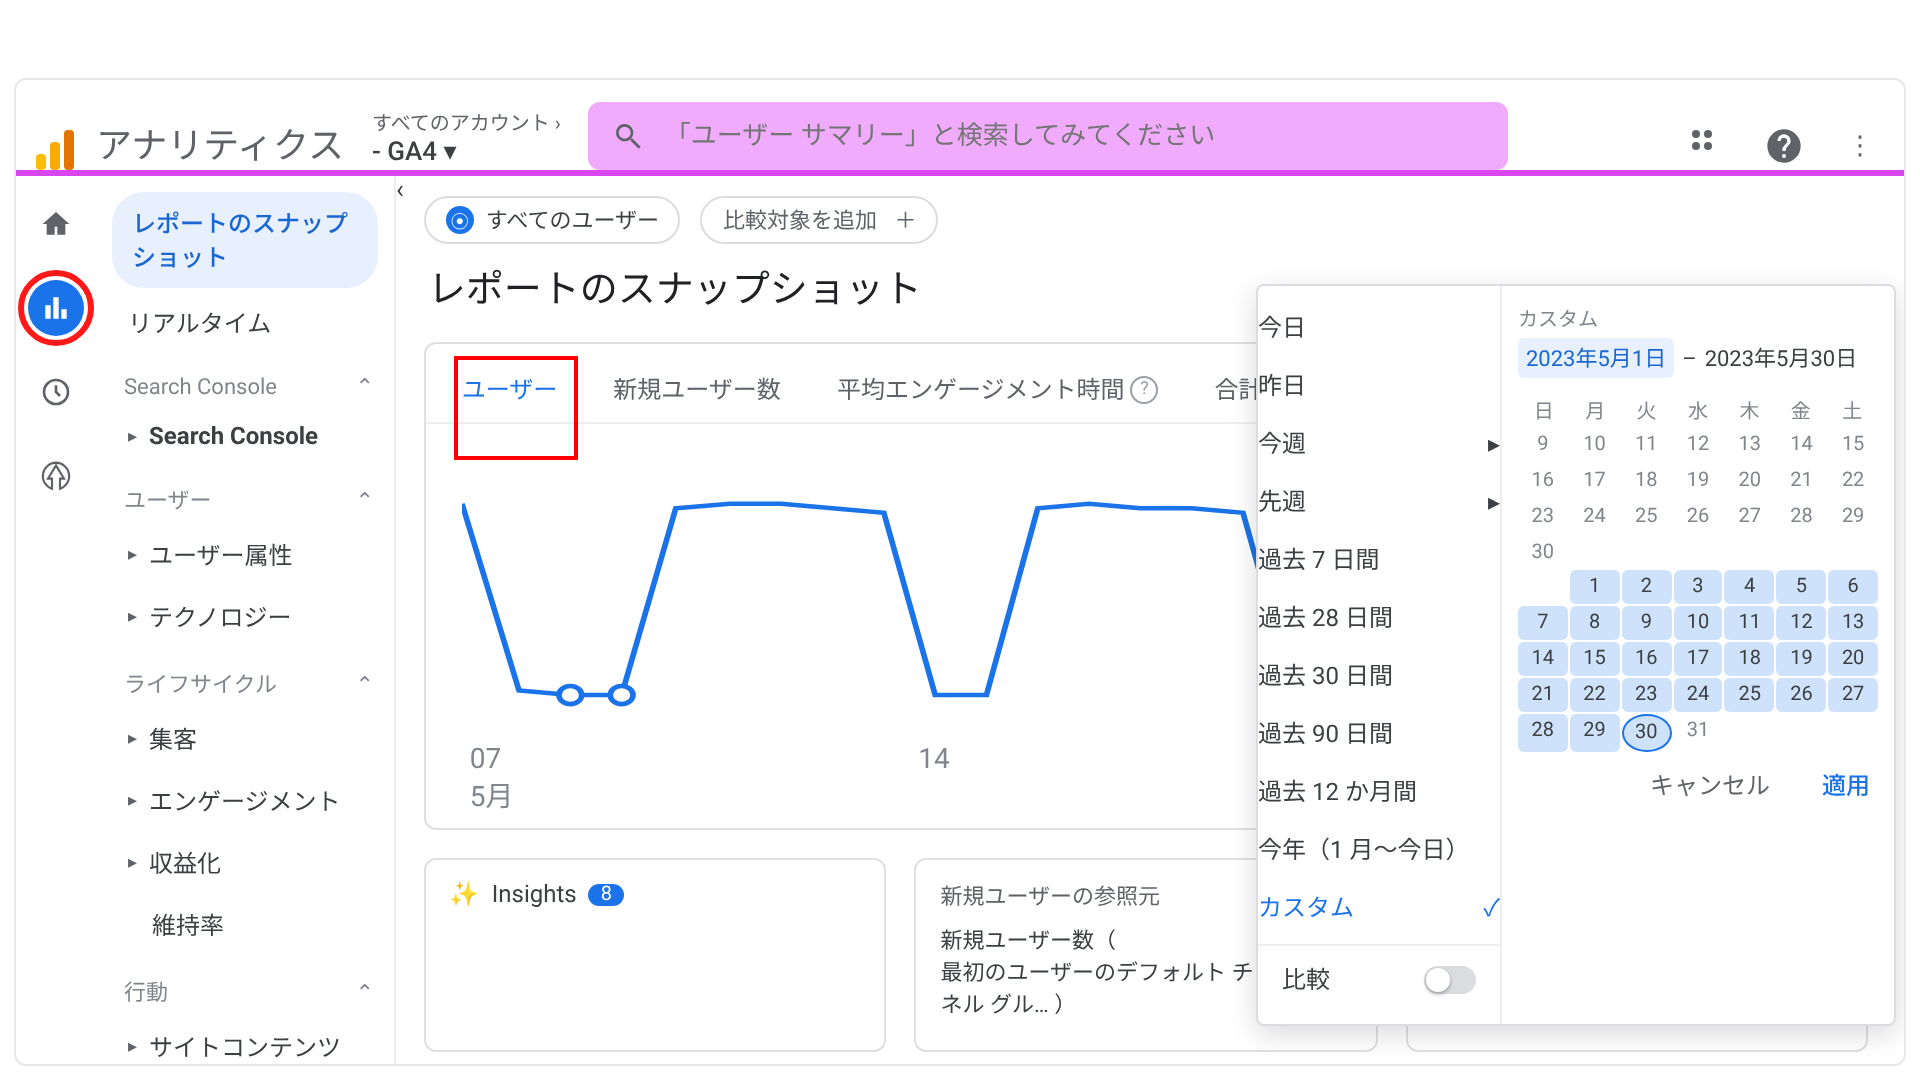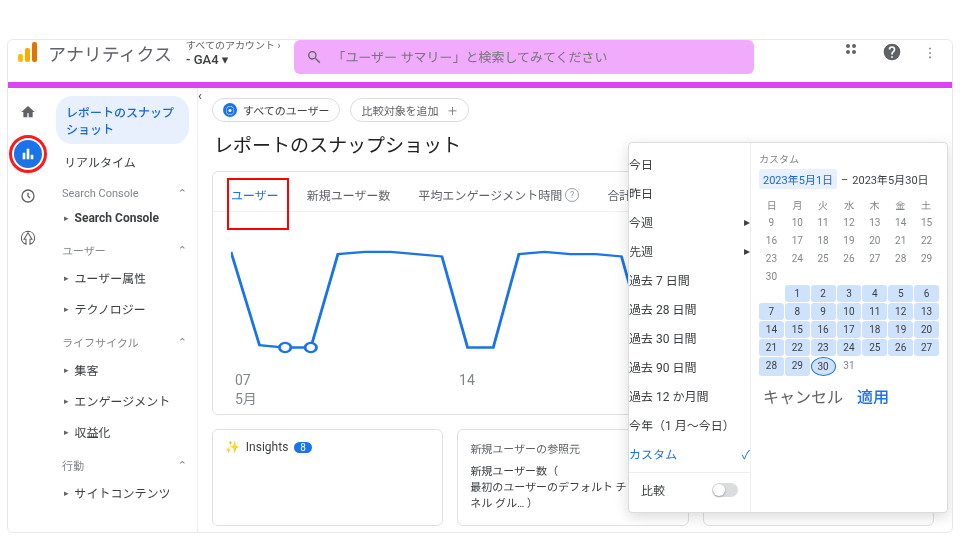--- a/index.html
+++ b/index.html
@@ -1,18 +1,18 @@
 <!DOCTYPE html>
 <html><head>
 <meta charset="utf-8">
 <style>
 *{margin:0;padding:0;box-sizing:border-box;font-family:'Roboto','Noto Sans JP',Arial,sans-serif}
 body{background:#fff;color:#3c4043;font-size:13px;width:960px;height:540px;overflow:hidden;position:relative}
 .frame{position:absolute;left:7px;top:39px;right:7px;bottom:7px;background:#fff;border:1px solid #e8e8e8;border-radius:6px;overflow:hidden}
-.topbar{height:48px;display:flex;align-items:flex-start;padding:0 10px;border-bottom:6px solid #d946ef}
+.topbar{height:48px;display:flex;align-items:flex-end;padding:0 10px;border-bottom:3px solid #d946ef}
 .ga-logo{width:22px;height:22px;display:flex;align-items:flex-end;gap:2px;margin-right:8px}
 .ga-logo span{display:block;width:5px;background:#f9ab00;border-radius:2px}
 .ga-logo span:nth-child(1){height:8px;background:#fbbc04}
 .ga-logo span:nth-child(2){height:14px;background:#f9ab00}
 .ga-logo span:nth-child(3){height:20px;background:#e37400}
 .brand{font-size:18px;color:#5f6368;font-weight:400;margin-right:14px}
 .acct{font-size:10px;color:#5f6368;line-height:1.2}
 .acct .prop{font-size:13px;color:#3c4043;font-weight:500}
 .search{flex:1;max-width:460px;margin-left:14px;height:34px;background:#f0abfc;border-radius:6px;display:flex;align-items:center;padding:0 12px;color:#5f6368}
 .search svg{width:16px;height:16px;margin-right:10px;fill:#5f6368}
@@ -65,21 +65,21 @@
 .dp-range{display:flex;align-items:center;gap:4px;font-size:11px;margin-bottom:8px}
 .dp-range .d1{background:#e8f0fe;color:#1967d2;padding:2px 4px;border-radius:3px}
 .cal{font-size:10px}
 .cal .dow{display:grid;grid-template-columns:repeat(7,1fr);text-align:center;color:#80868b;margin-bottom:2px}
 .cal .days{display:grid;grid-template-columns:repeat(7,1fr);text-align:center;gap:1px}
 .cal .days span{padding:3px 0;border-radius:3px}
 .cal .days span.prev{color:#80868b}
 .cal .days span.sel{background:#cfe2fb}
 .cal .days span.selend{background:#cfe2fb;border:1px solid #1a73e8;border-radius:50%}
 .cal .monthlabel{font-size:9px;color:#80868b;margin:6px 0 2px}
-.dp-foot{display:flex;gap:14px;padding:8px 4px 2px;font-size:16px}
+.dp-foot{display:flex;justify-content:flex-end;gap:26px;padding:8px 4px 2px;font-size:12px}
 .dp-foot .cancel{color:#5f6368}
 .dp-foot .apply{color:#1a73e8;font-weight:500}
 .help{width:14px;height:14px;border:1px solid #9aa0a6;border-radius:50%;display:inline-flex;align-items:center;justify-content:center;font-size:9px;color:#9aa0a6}
 .feedback{position:absolute;right:14px;bottom:50px;width:28px;height:28px;border:1px solid #dadce0;border-radius:4px;display:flex;align-items:center;justify-content:center;background:#fff}
 </style>
 </head>
 <body>
 
 <div class="frame">
   <div class="topbar">
@@ -175,20 +175,23 @@
           <span class="caret">▸</span>
           <span>集客</span>
         </div>
       <div class="row">
           <span class="caret">▸</span>
           <span>エンゲージメント</span>
         </div>
       <div class="row">
           <span class="caret">▸</span>
           <span>収益化</span>
+        </div>
+      <div class="row">
+          <span style="margin-left:12px">維持率</span>
         </div>
       <div class="hdr">
           <span>行動</span>
           <span>⌃</span>
         </div>
       <div class="row">
           <span class="caret">▸</span>
           <span>サイトコンテンツ</span>
         </div>
     </div>

